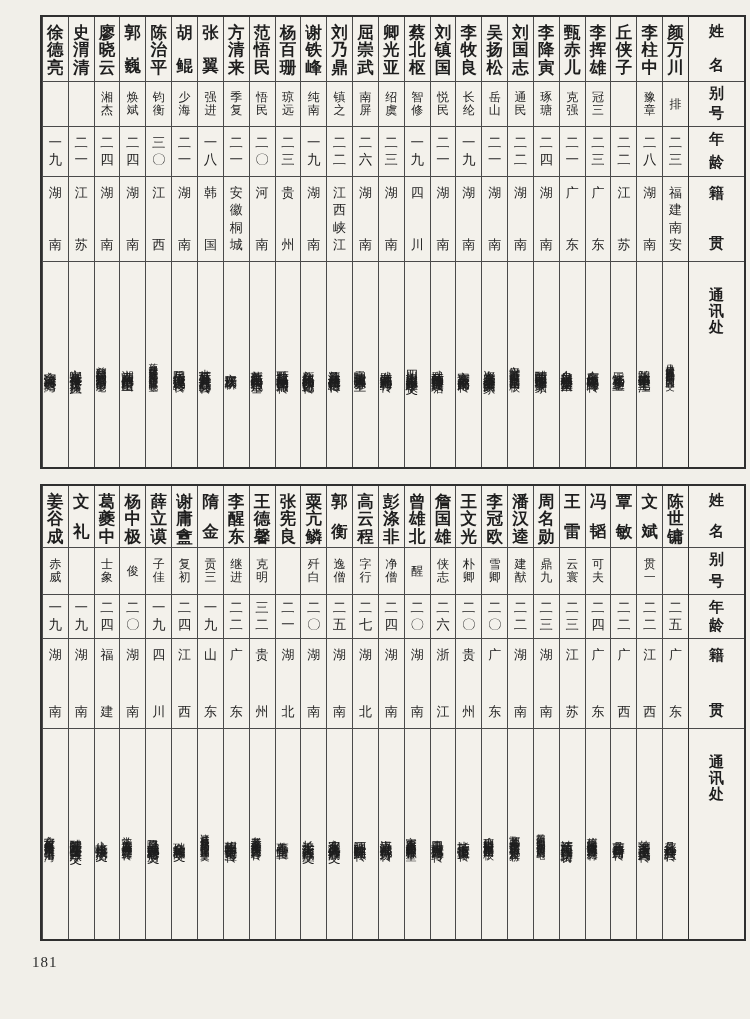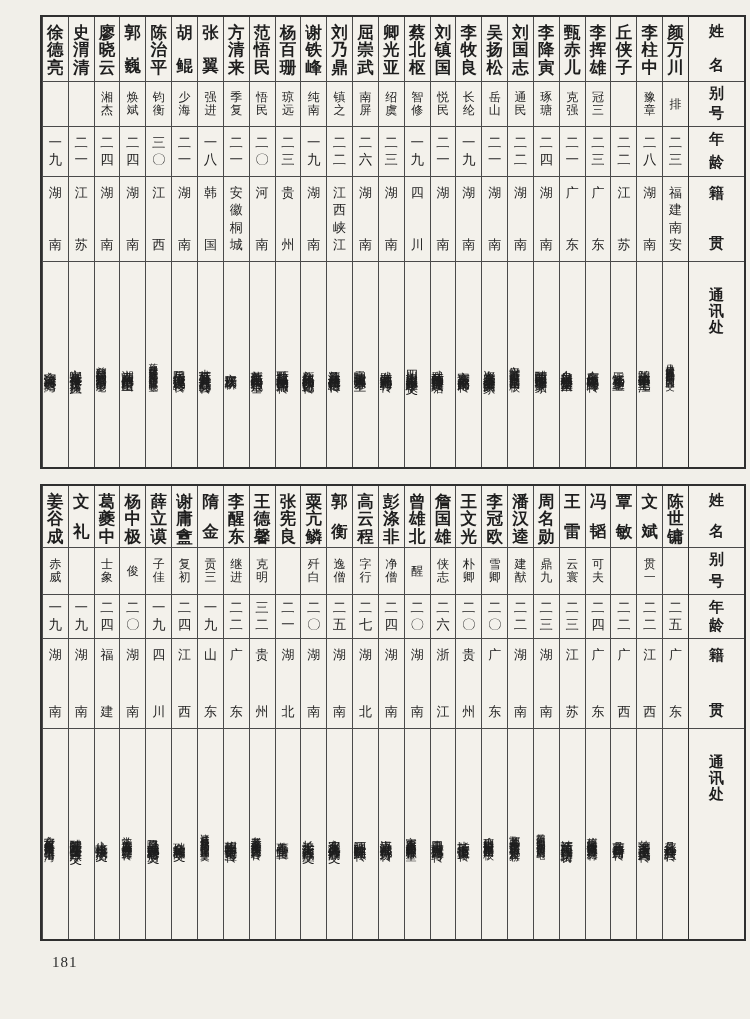--- a/index.html
+++ b/index.html
@@ -55,21 +55,21 @@
     writing-mode:vertical-rl;
     text-orientation:upright;
     font-size:12.5px;
     line-height:13px;
     letter-spacing:1px;
     max-height:100%;
   }
   .sz-s{font-size:10.8px;}
   .sz-xs{font-size:9.2px;}
   .page-number{
-    position:absolute;left:52px;top:954px;
+    position:absolute;left:32px;top:954px;
     font-size:15px;letter-spacing:1px;color:#2a2a2a;
   }
 </style>
 </head>
 <body>
 
 <div class="sheet">
   <section class="roster-table t0">
       <div class="col header-col">
         <div class="cell c-name j-between" style="height: 65px;">

